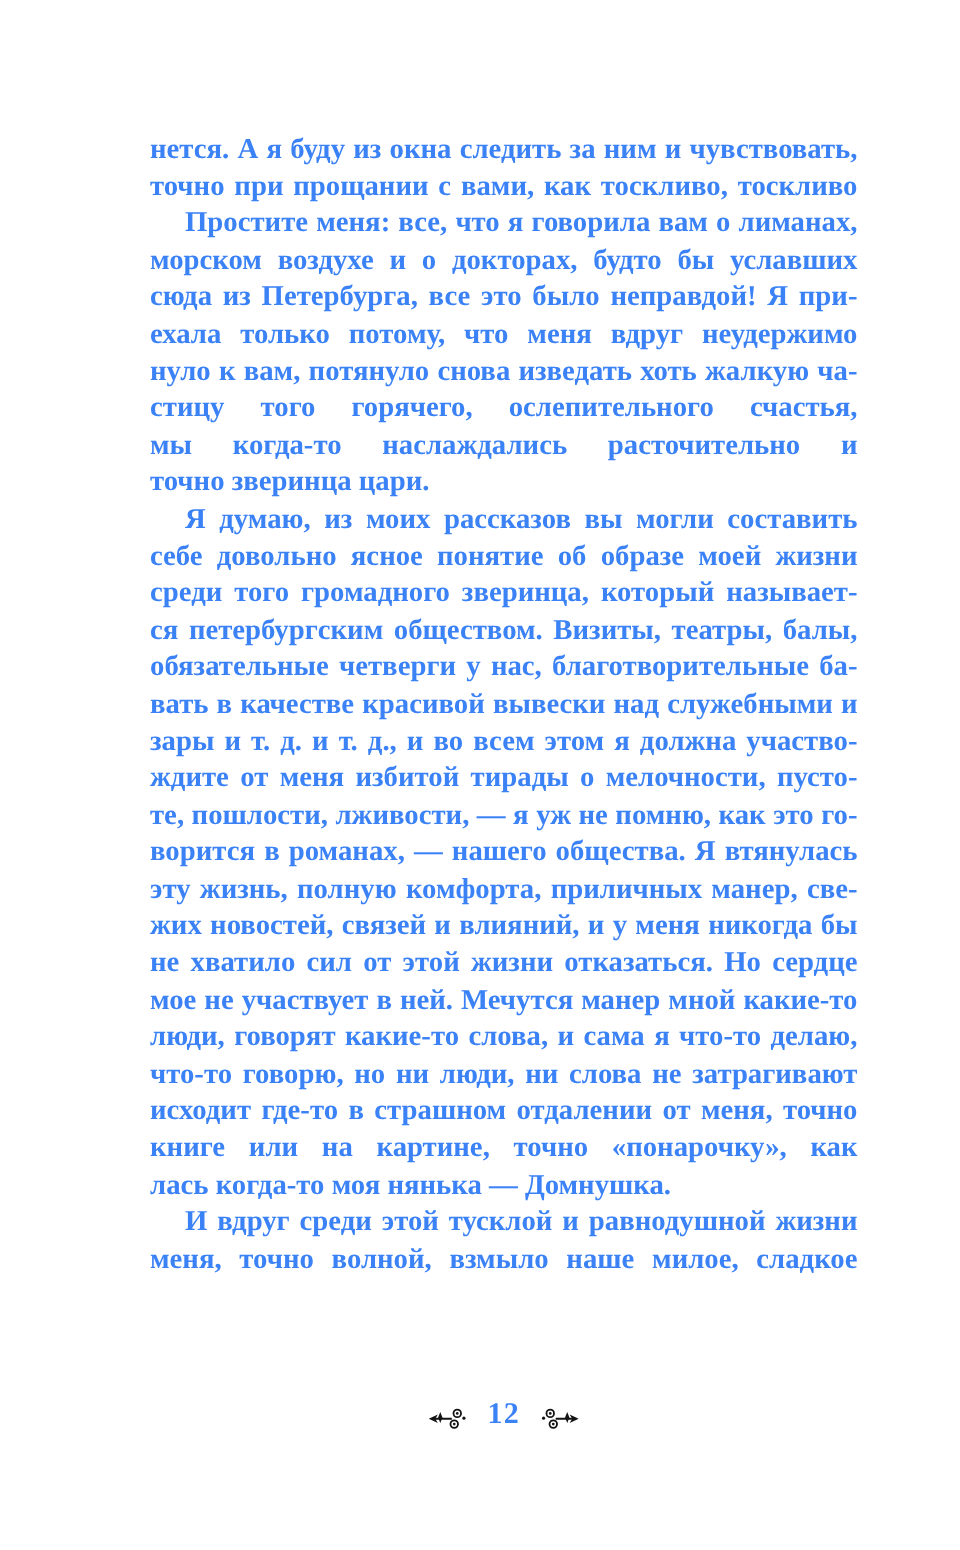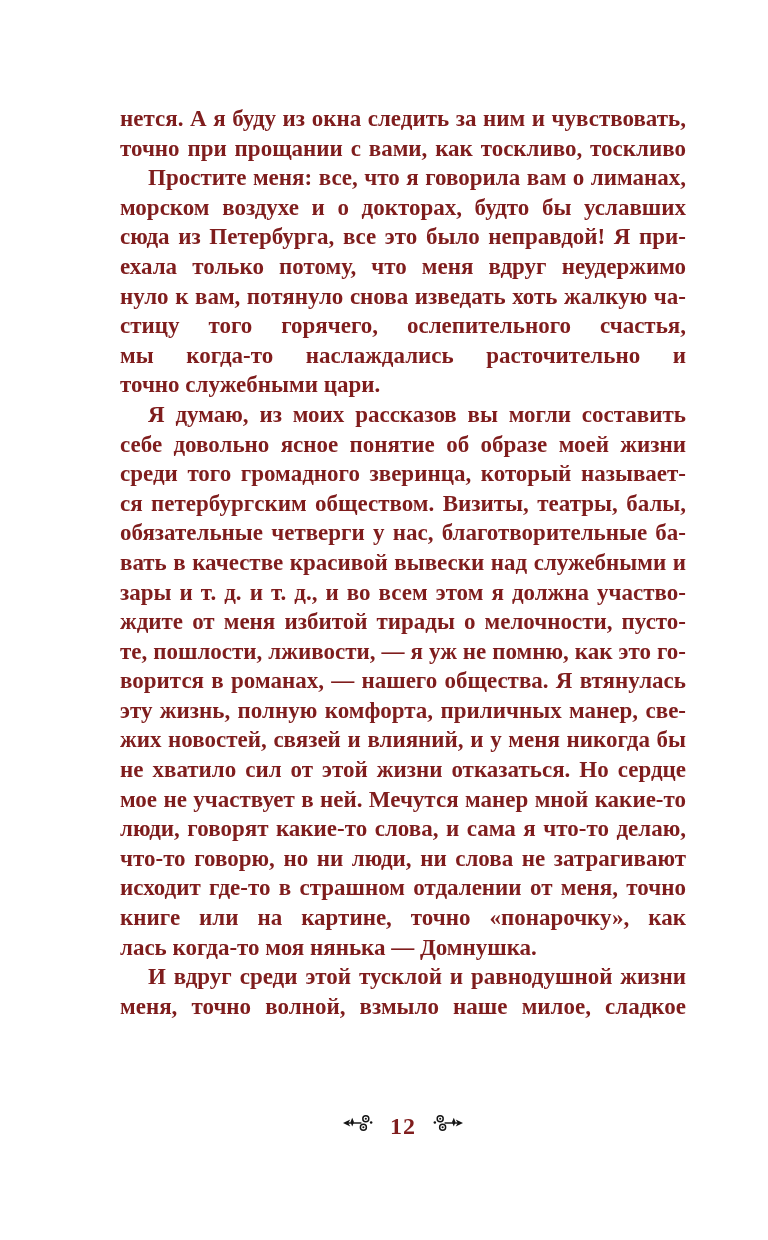--- a/index.html
+++ b/index.html
@@ -6,21 +6,21 @@
     margin: 0;
     padding: 0;
     background: #ffffff;
   }
   .book-page {
     position: relative;
     width: 768px;
     height: 1240px;
     background: #ffffff;
     font-family: "Liberation Serif", "DejaVu Serif", serif;
-    color: #7f1d1d;
+    color: #3b82f6;
     overflow: hidden;
   }
   .text-block {
     position: absolute;
     left: 120px;
     top: 104px;
     width: 566px;
     font-size: 23px;
     font-weight: 600;
     line-height: 29.6px;
@@ -38,21 +38,21 @@
     -moz-text-align-last: left;
   }
   .line.indent { text-indent: 28px; }
   .page-footer {
     position: absolute;
     left: 120px;
     top: 1113px;
     width: 566px;
     height: 32px;
     display: flex;
-    align-items: flex-start;
+    align-items: flex-end;
     justify-content: center;
     gap: 14px;
   }
   .page-number {
     font-size: 24px;
     font-weight: 600;
     letter-spacing: 1px;
   }
   .fleuron { width: 33px; height: 20px; display: block; }
   .fleuron.flip { transform: scaleX(-1); }
@@ -70,21 +70,21 @@
     </div>
 
     <div class="para">
       <div class="line indent">Простите меня: все, что я говорила вам о лиманах, о</div>
       <div class="line">морском воздухе и о докторах, будто бы уславших меня</div>
       <div class="line">сюда из Петербурга, все это было неправдой! Я при-</div>
       <div class="line">ехала только потому, что меня вдруг неудержимо потя-</div>
       <div class="line">нуло к вам, потянуло снова изведать хоть жалкую ча-</div>
       <div class="line">стицу того горячего, ослепительного счастья, которым</div>
       <div class="line">мы когда-то наслаждались расточительно и небрежно,</div>
-      <div class="line end">точно служебными цари.</div>
+      <div class="line end">точно зверинца цари.</div>
     </div>
 
     <div class="para">
       <div class="line indent">Я думаю, из моих рассказов вы могли составить</div>
       <div class="line">себе довольно ясное понятие об образе моей жизни</div>
       <div class="line">среди того громадного зверинца, который называет-</div>
       <div class="line">ся петербургским обществом. Визиты, театры, балы,</div>
       <div class="line">обязательные четверги у нас, благотворительные ба-</div>
       <div class="line">вать в качестве красивой вывески над служебными и</div>
       <div class="line">зары и т. д. и т. д., и во всем этом я должна участво-</div>

